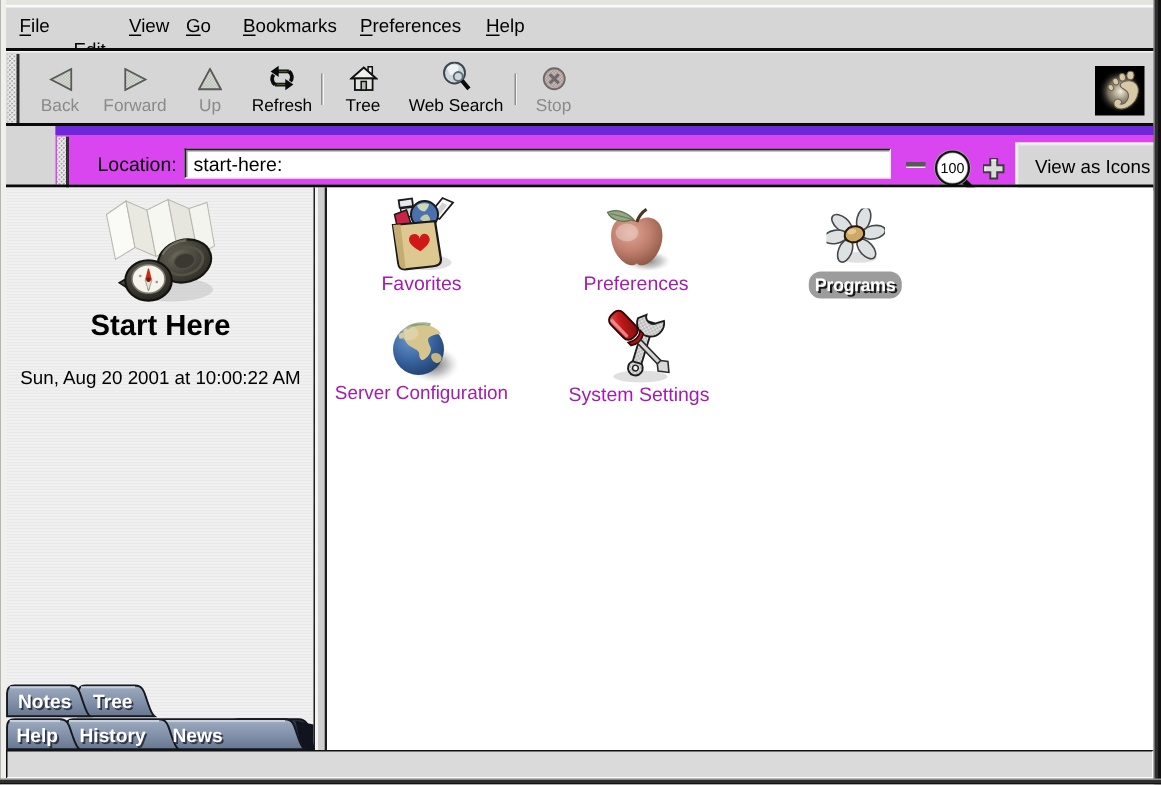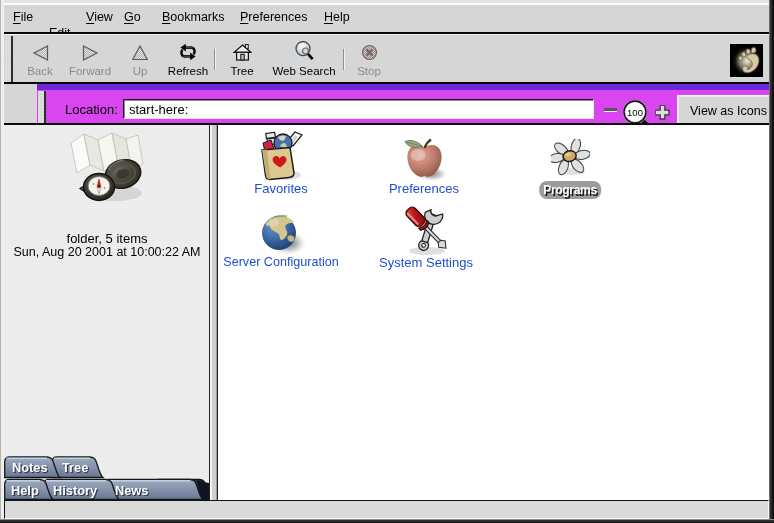--- a/index.html
+++ b/index.html
@@ -66,21 +66,21 @@
                border-bottom:1px solid #fafafa; border-right:1px solid #fafafa; z-index:6;}
 
   
   .sbtext { position:absolute; left:4px; width:206px; text-align:center; color:#000; z-index:3;}
   #sh-title { top:206px; font-size:19.5px; font-weight:bold; }
   #sh-sub1  { top:231px; font-size:13px; }
   #sh-sub2  { top:245px; font-size:12.5px; }
 
   
   .icon { position:absolute; z-index:3; }
-  .ilabel { position:absolute; font-size:13px; color:#1d4ed8; white-space:nowrap; transform:translateX(-50%); z-index:3;}
+  .ilabel { position:absolute; font-size:13px; color:#a21caf; white-space:nowrap; transform:translateX(-50%); z-index:3;}
   .hl { background:#9c9c9c; color:#fff; font-weight:bold; border-radius:8px; padding:1.5px 4px 2.5px;
         font-size:12px; letter-spacing:-0.3px; text-shadow:1.5px 1.5px 0 #1a1a1a; }
 </style>
 </head>
 <body>
 <div id="win">
   <div class="abs" id="b-top"></div>
   <div class="abs" id="b-left"></div>
   <div class="abs" id="b-right"></div>
   <div class="abs" id="b-bottom"></div>
@@ -292,21 +292,21 @@
       <circle cx="27.5" cy="54" r="0.9" fill="#9a988c"></circle>
         <circle cx="38.5" cy="58" r="0.9" fill="#9a988c"></circle>
       <circle cx="33" cy="50" r="0.9" fill="#b0aea0"></circle>
         <circle cx="33" cy="62.5" r="0.9" fill="#b0aea0"></circle>
       <polygon points="33,48.5 35.3,56.5 30.7,56.5" fill="#d42210"></polygon>
       <polygon points="33,64 35.3,56.5 30.7,56.5" fill="#e4e2d6" stroke="#8a887c" stroke-width="0.5"></polygon>
       <rect x="31.9" y="51" width="2.2" height="6" fill="#c03018" opacity="0.85"></rect>
       <circle cx="33" cy="56.5" r="1.5" fill="#7c180c"></circle>
     </g>
   </svg>
-  <div class="abs sbtext" id="sh-sub1">folder, 5 items</div>
+  <div class="abs sbtext" id="sh-title">Start Here</div>
   <div class="abs sbtext" id="sh-sub2">Sun, Aug 20 2001 at 10:00:22 AM</div>
 
   <svg class="abs" style="left:4px; top:455px; z-index:4;" width="206" height="45" viewBox="0 0 206 45">
     <defs>
       <linearGradient id="tabg" x1="0" y1="0" x2="0" y2="1">
         <stop offset="0%" stop-color="#a9b5c8"></stop>
         <stop offset="15%" stop-color="#96a4ba"></stop>
         <stop offset="60%" stop-color="#7e8da6"></stop>
         <stop offset="100%" stop-color="#68778f"></stop>
       </linearGradient>

